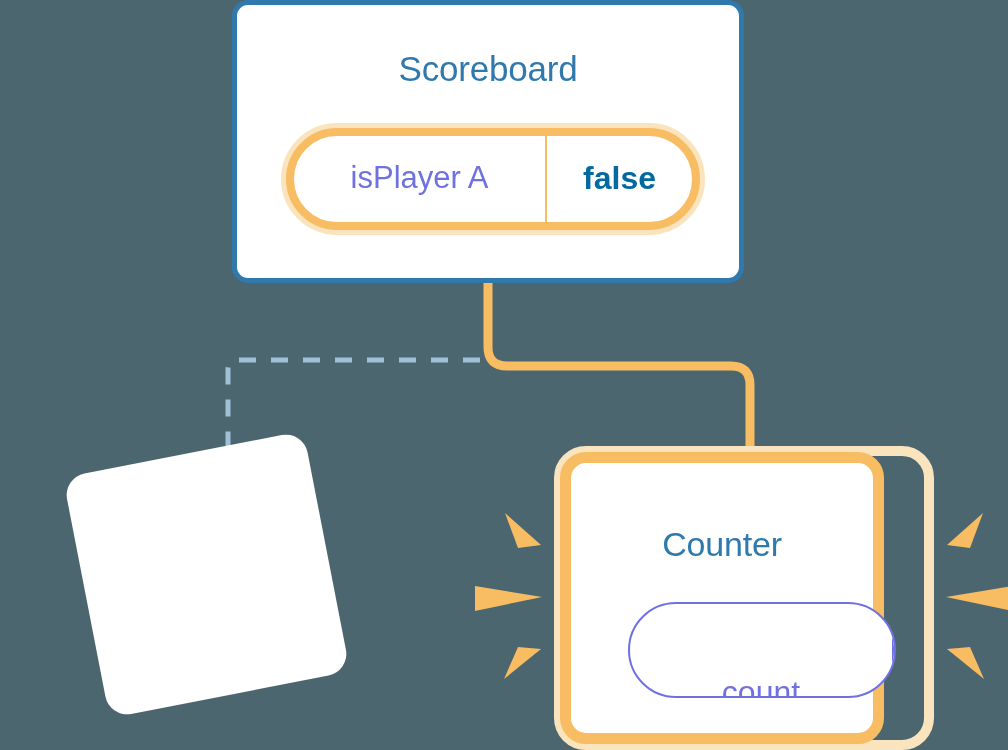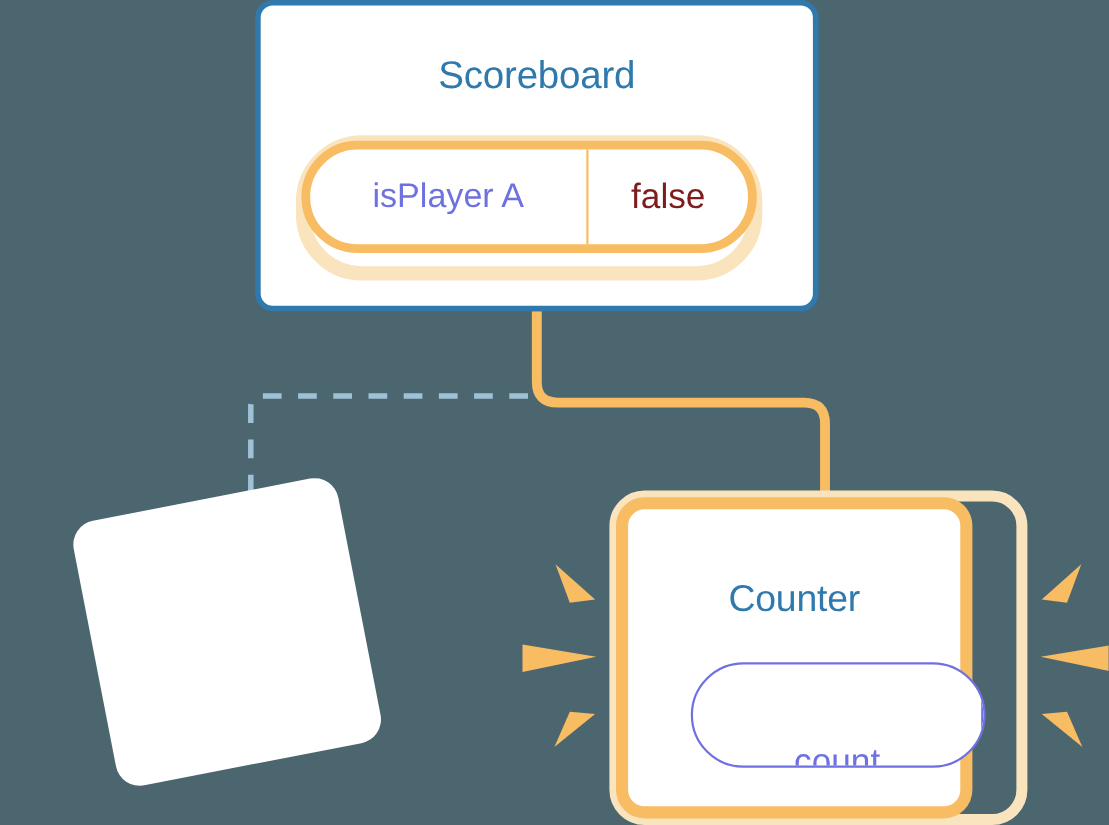--- a/index.html
+++ b/index.html
@@ -48,24 +48,24 @@
     right: 0;
     top: 44px;
     text-align: center;
     font-size: 35px;
     color: #2f79ad;
     letter-spacing: -0.2px;
   }
   
   .sb-pill-wrap {
     position: absolute;
-    left: 32px;
+    left: 44px;
     top: 118px;
     width: 424px;
-    height: 132px;
+    height: 112px;
   }
   .sb-pill-glow {
     position: absolute;
     inset: 0;
     border-radius: 60px;
     border: 13px solid #fae4bd;
     box-sizing: border-box;
   }
   .sb-pill {
     position: absolute;
@@ -89,22 +89,22 @@
     color: #6f71e0;
     border-right: 2px solid #f8bc63;
     padding-bottom: 2px;
   }
   .sb-pill-val {
     flex: 1 1 auto;
     display: flex;
     align-items: center;
     justify-content: center;
     font-size: 32px;
-    font-weight: normal;
-    color: #7f1d1d;
+    font-weight: bold;
+    color: #0369a1;
     padding-bottom: 2px;
   }
 
   
   .blank-card-wrap {
     position: absolute;
     left: 84px;
     top: 452px;
     width: 288px;
     height: 268px;

